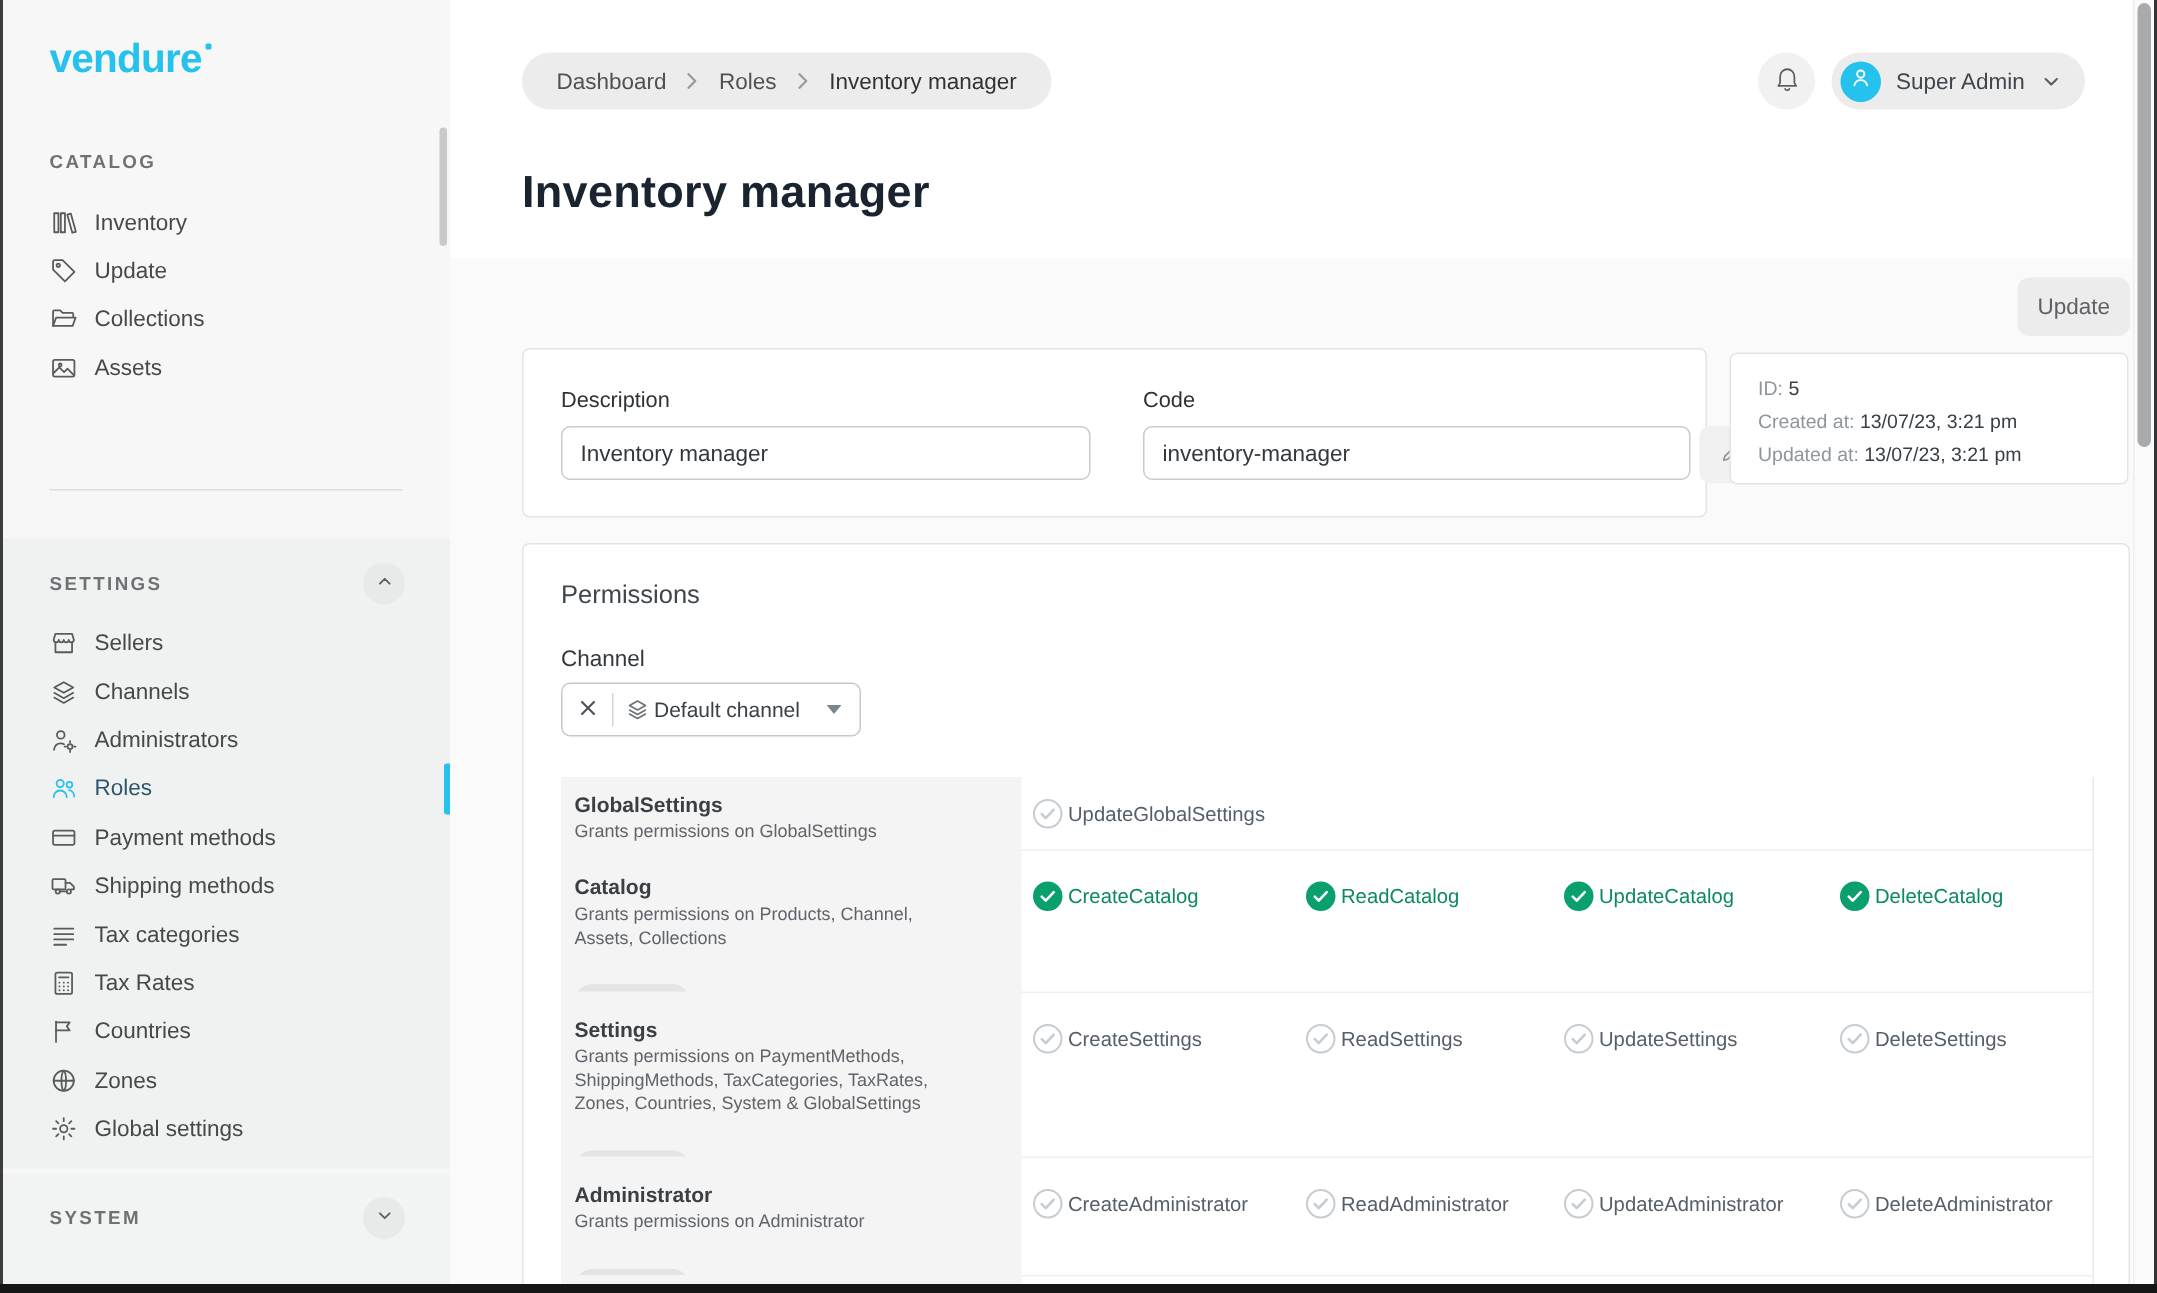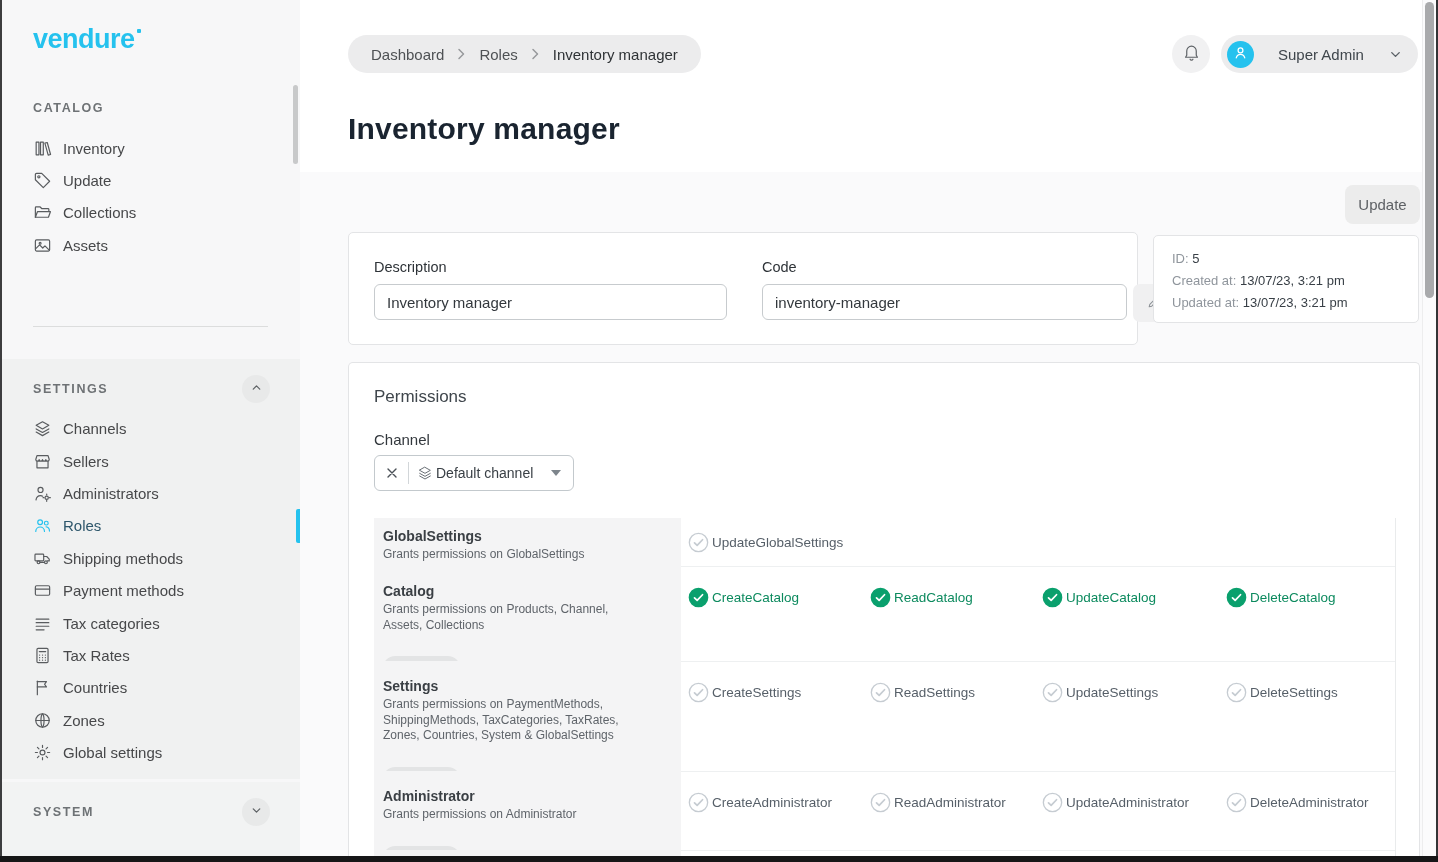--- a/index.html
+++ b/index.html
@@ -29,21 +29,21 @@
   
   .main { position:absolute; left:300px; top:0; width:1122px; height:862px; background:#fff; }
   .topbar { position:absolute; left:0; top:0; right:0; height:94px; }
   .breadcrumb { position:absolute; left:48px; top:35px; height:38px; display:inline-flex; align-items:center; gap:13px; background:#ececed; border-radius:19px; padding:0 23px; font-size:15px; color:#4e5154; }
   .crumb { cursor:pointer; }
   .crumb.current { color:#2f3336; }
   .crumb-sep { display:inline-flex; color:#97999c; }
   .crumb-sep svg { width:9px; height:12px; }
   .icon-btn { position:absolute; left:872px; top:35px; width:38px; height:38px; border-radius:50%; background:#f1f1f2; border:none; display:flex; align-items:center; justify-content:center; color:#5d6165; cursor:pointer; }
   .icon-btn svg { width:19px; height:19px; }
-  .user-pill { position:absolute; left:921px; top:35px; height:38px; display:flex; align-items:center; gap:24px; background:#ececed; border-radius:19px; padding:0 15px 0 6px; cursor:pointer; }
+  .user-pill { position:absolute; left:921px; top:35px; height:38px; display:flex; align-items:center; gap:10px; background:#ececed; border-radius:19px; padding:0 15px 0 6px; cursor:pointer; }
   .avatar { width:27px; height:27px; border-radius:50%; background:var(--accent,#25c2ee); display:flex; align-items:center; justify-content:center; }
   .avatar svg { width:17px; height:17px; }
   .user-name { font-size:15px; color:#3f464c; }
   .chev { display:inline-flex; color:#5a6066; }
   .chev svg { width:15px; height:15px; }
   .page-title { position:absolute; left:48px; top:112px; font-size:30px; font-weight:700; color:#1a2430; letter-spacing:0.2px; }
 
   .content { position:absolute; left:0; top:172px; right:0; bottom:0; background:#fafafb; }
   .update-btn { position:absolute; left:1045px; top:13px; width:75px; height:39px; background:#ececec; border:none; border-radius:8px; font-size:15px; color:#5e6165; font-family:inherit; cursor:pointer; }
   .card { position:absolute; background:#fff; border:1px solid #e3e4e6; border-radius:5px; }
@@ -168,35 +168,35 @@
             <span class="side-sec-label">SETTINGS</span>
             <button class="side-collapse">
               <span><svg viewBox="0 0 16 16" fill="none" stroke="currentColor" stroke-width="1.5" stroke-linecap="round" stroke-linejoin="round">
                   <path d="M4 10l4-4 4 4"></path>
                 </svg></span>
             </button>
           </div>
           <div class="side-item">
             <span class="icon">
               <svg viewBox="0 0 24 24" fill="none" stroke="currentColor" stroke-width="1.5" stroke-linecap="round" stroke-linejoin="round">
+                <path d="M5 11.8V20h14v-8.2"></path>
+                <path d="M3.5 9.5 5 4.5h14l1.5 5c0 1.2-1 2.1-2.2 2.1s-2.1-.9-2.1-2.1c0 1.2-1 2.1-2.1 2.1S12 10.7 12 9.5c0 1.2-1 2.1-2.1 2.1s-2.1-.9-2.1-2.1c0 1.2-1 2.1-2.1 2.1S3.5 10.7 3.5 9.5z"></path>
+              </svg>
+            </span>
+            <span class="side-label">Sellers</span>
+          </div>
+          <div class="side-item">
+            <span class="icon">
+              <svg viewBox="0 0 24 24" fill="none" stroke="currentColor" stroke-width="1.5" stroke-linecap="round" stroke-linejoin="round">
                 <path d="M12 3.5 20 8l-8 4.5L4 8z"></path>
                 <path d="M4 12.5 12 17l8-4.5"></path>
                 <path d="M4 16.5 12 21l8-4.5"></path>
               </svg>
             </span>
             <span class="side-label">Channels</span>
-          </div>
-          <div class="side-item">
-            <span class="icon">
-              <svg viewBox="0 0 24 24" fill="none" stroke="currentColor" stroke-width="1.5" stroke-linecap="round" stroke-linejoin="round">
-                <path d="M5 11.8V20h14v-8.2"></path>
-                <path d="M3.5 9.5 5 4.5h14l1.5 5c0 1.2-1 2.1-2.2 2.1s-2.1-.9-2.1-2.1c0 1.2-1 2.1-2.1 2.1S12 10.7 12 9.5c0 1.2-1 2.1-2.1 2.1s-2.1-.9-2.1-2.1c0 1.2-1 2.1-2.1 2.1S3.5 10.7 3.5 9.5z"></path>
-              </svg>
-            </span>
-            <span class="side-label">Sellers</span>
           </div>
           <div class="side-item">
             <span class="icon">
               <svg viewBox="0 0 24 24" fill="none" stroke="currentColor" stroke-width="1.5" stroke-linecap="round" stroke-linejoin="round">
                 <circle cx="9.5" cy="7.5" r="3.2"></circle>
                 <path d="M3.8 20c.5-3.2 2.8-5.3 5.7-5.3 1 0 1.9.2 2.7.7"></path>
                 <circle cx="17.3" cy="17.3" r="2.1"></circle>
                 <path d="M17.3 13.9v-1.2M17.3 21.9v-1.2M20.7 17.3h1.2M12.7 17.3h1.2"></path>
               </svg>
             </span>
@@ -206,41 +206,41 @@
             <span class="icon">
               <svg viewBox="0 0 24 24" fill="none" stroke="currentColor" stroke-width="1.5" stroke-linecap="round" stroke-linejoin="round">
                 <circle cx="9" cy="8" r="3"></circle>
                 <path d="M3.5 19.5c0-3.1 2.4-5.6 5.5-5.6s5.5 2.5 5.5 5.6"></path>
                 <circle cx="16.8" cy="9" r="2.4"></circle>
                 <path d="M16.5 13.6c2.5.4 4.3 2.7 4.3 5.4"></path>
               </svg>
             </span>
             <span class="side-label">Roles</span>
             <span class="active-bar"></span>
+          </div>
+          <div class="side-item">
+            <span class="icon">
+              <svg viewBox="0 0 24 24" fill="none" stroke="currentColor" stroke-width="1.5" stroke-linecap="round" stroke-linejoin="round">
+                <rect x="3" y="6" width="18" height="12" rx="1.5"></rect>
+                <path d="M3 10.2h18"></path>
+              </svg>
+            </span>
+            <span class="side-label">Payment methods</span>
           </div>
           <div class="side-item">
             <span class="icon">
               <svg viewBox="0 0 24 24" fill="none" stroke="currentColor" stroke-width="1.5" stroke-linecap="round" stroke-linejoin="round">
                 <rect x="2.5" y="6.5" width="11" height="8.5" rx="1"></rect>
                 <path d="M13.5 9.5h3.8l3.2 3.2v2.3h-2.3"></path>
                 <circle cx="7" cy="16.8" r="1.8"></circle>
                 <circle cx="16.3" cy="16.8" r="1.8"></circle>
                 <path d="M8.8 16.8h5.7"></path>
               </svg>
             </span>
             <span class="side-label">Shipping methods</span>
-          </div>
-          <div class="side-item">
-            <span class="icon">
-              <svg viewBox="0 0 24 24" fill="none" stroke="currentColor" stroke-width="1.5" stroke-linecap="round" stroke-linejoin="round">
-                <rect x="3" y="6" width="18" height="12" rx="1.5"></rect>
-                <path d="M3 10.2h18"></path>
-              </svg>
-            </span>
-            <span class="side-label">Payment methods</span>
           </div>
           <div class="side-item">
             <span class="icon">
               <svg viewBox="0 0 24 24" fill="none" stroke="currentColor" stroke-width="1.5" stroke-linecap="round" stroke-linejoin="round">
                 <path d="M4 6.5h16M4 11h16M4 15.5h16M4 20h10"></path>
               </svg>
             </span>
             <span class="side-label">Tax categories</span>
           </div>
           <div class="side-item">

